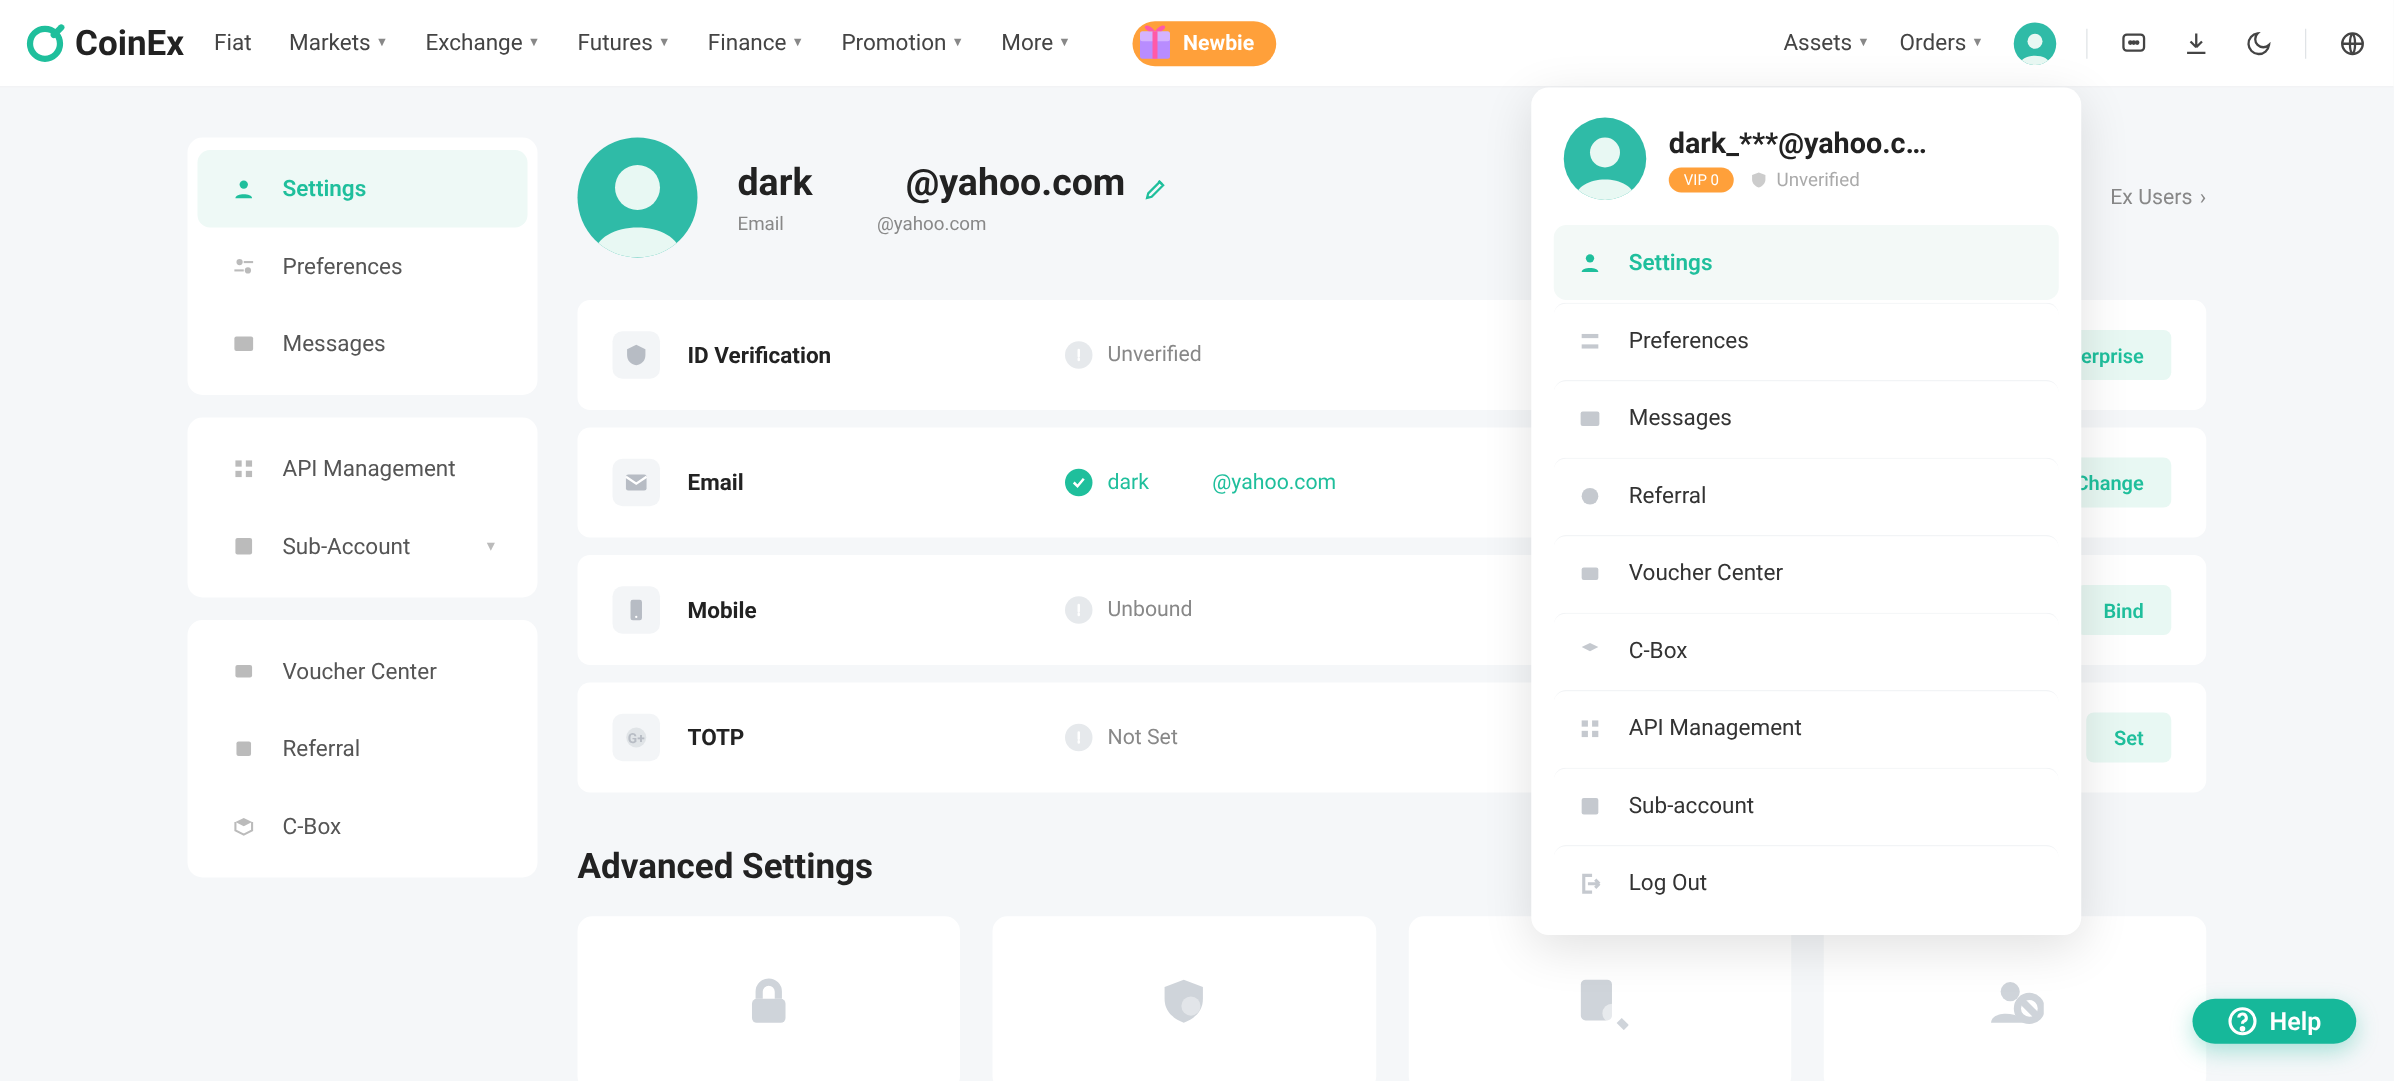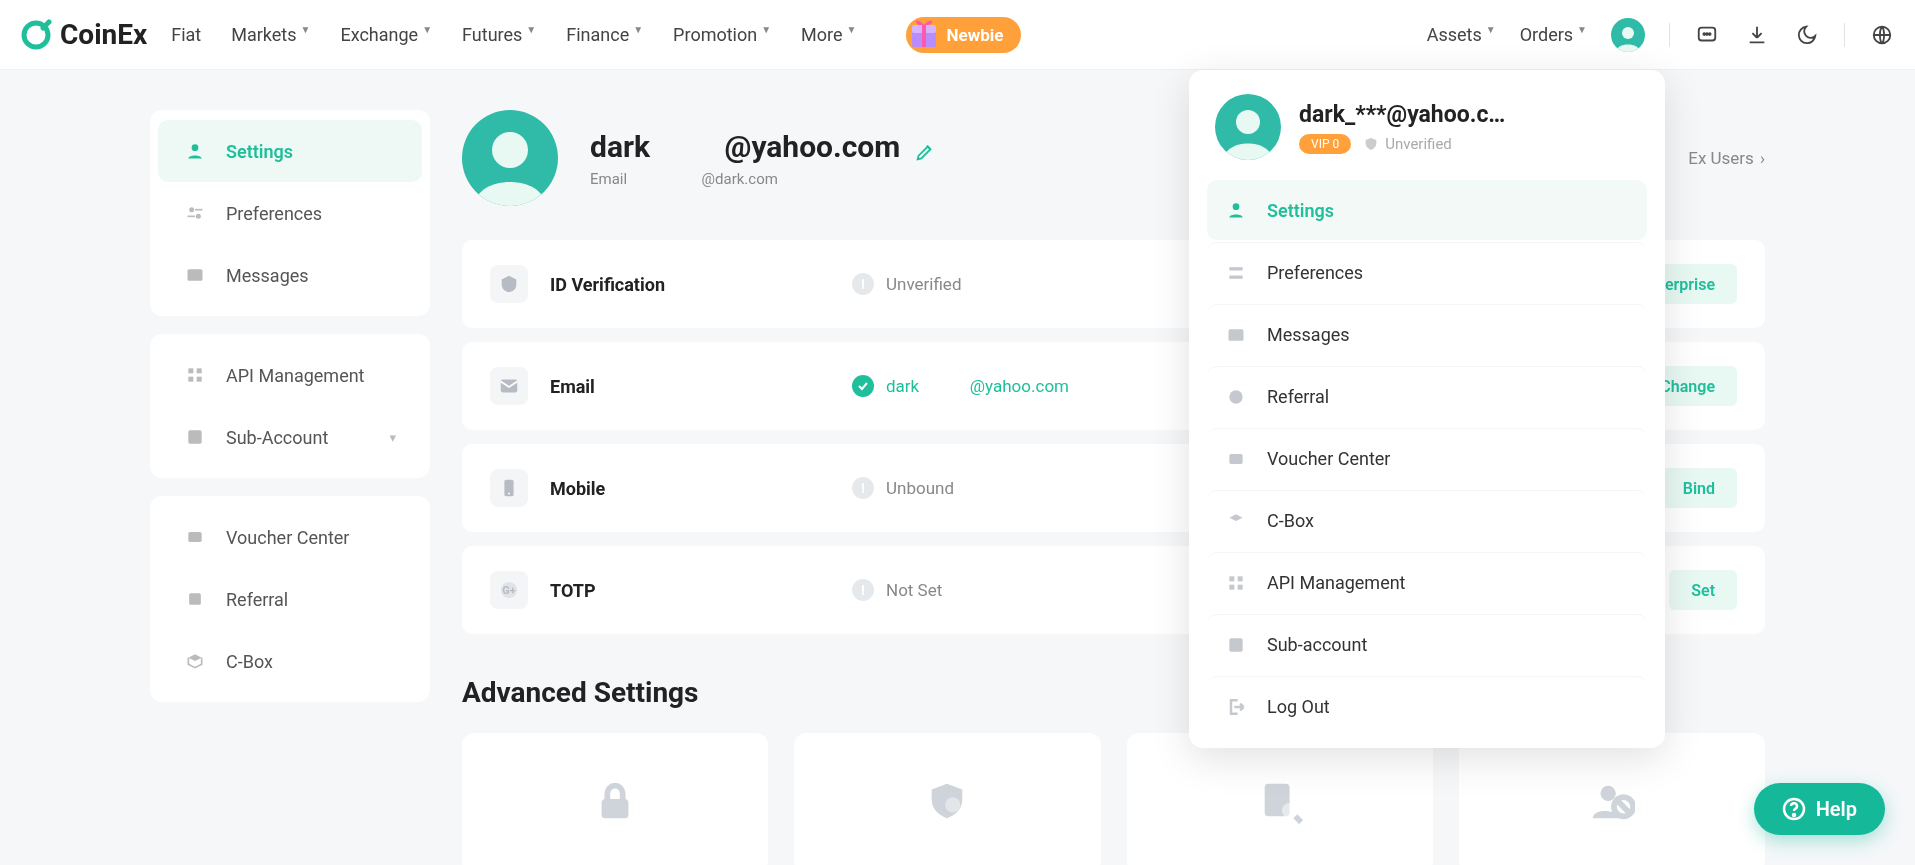--- a/index.html
+++ b/index.html
@@ -2,21 +2,21 @@
 <html><head>
 <meta charset="utf-8">
 <style>
   *{box-sizing:border-box;margin:0;padding:0;font-family:-apple-system,BlinkMacSystemFont,"Segoe UI",Roboto,Arial,sans-serif}
   body{background:#f5f7f9;color:#222;width:1915px;height:865px;overflow:hidden;position:relative}
   
   .header{height:70px;background:#fff;display:flex;align-items:center;padding:0 20px;border-bottom:1px solid #eef0f2}
   .logo{display:flex;align-items:center;font-weight:700;font-size:28px;color:#222;margin-right:24px}
   .logo svg{margin-right:8px}
   .nav{display:flex;align-items:center;gap:30px}
-  .nav-item{font-size:18px;color:#444;display:flex;align-items:flex-start;gap:4px;cursor:pointer}
+  .nav-item{font-size:18px;color:#444;display:flex;align-items:center;gap:4px;cursor:pointer}
   .nav-item .caret{font-size:10px;color:#888}
   .newbie{display:flex;align-items:center;background:#ffa03a;color:#fff;font-weight:700;border-radius:20px;height:36px;padding:0 18px 0 40px;position:relative;margin-left:20px;font-size:17px}
   .newbie .giftbox{position:absolute;left:-2px;top:-4px}
   .spacer{flex:1}
   .right-nav{display:flex;align-items:center;gap:24px}
   .vdiv{width:1px;height:24px;background:#e0e3e6}
   .icon-btn{width:26px;height:26px;display:flex;align-items:center;justify-content:center;color:#444;cursor:pointer}
   .avatar-sm{width:34px;height:34px;border-radius:50%;background:linear-gradient(#2fbba7,#2fbba7);display:flex;align-items:flex-end;justify-content:center;overflow:hidden}
   .avatar-sm svg,.avatar-lg svg,.avatar-md svg{display:block}
   
@@ -44,34 +44,34 @@
   .ver-row .rstat.ok{color:#1fbf9c}
   .dotc{width:22px;height:22px;border-radius:50%;background:#e6e9ec;display:flex;align-items:center;justify-content:center}
   .dotc.ok{background:#1fbf9c}
   .raction{background:#e8f8f3;color:#1fbf9c;border:none;height:40px;padding:0 22px;border-radius:6px;font-size:16px;font-weight:600;cursor:pointer}
   .exusers{color:#888;font-size:17px;display:flex;align-items:center;gap:6px}
   
   .adv-grid{display:flex;gap:26px;margin-top:24px}
   .adv-card{flex:1;background:#fff;border-radius:12px;height:140px;display:flex;flex-direction:column;align-items:center;justify-content:center;gap:8px}
   .adv-card .ai{color:#cfd4da}
   
-  .dropdown{position:absolute;right:250px;top:70px;width:476px;background:#fff;border-radius:14px;box-shadow:0 10px 40px rgba(0,0,0,0.12);padding:24px 18px 10px}
+  .dropdown{position:absolute;right:250px;top:70px;width:440px;background:#fff;border-radius:14px;box-shadow:0 10px 40px rgba(0,0,0,0.12);padding:24px 18px 10px}
   .dd-head{display:flex;gap:18px;align-items:center;padding:0 8px 18px}
   .avatar-md{width:66px;height:66px;border-radius:50%;background:#2fbba7;display:flex;align-items:flex-end;justify-content:center;overflow:hidden;flex-shrink:0}
   .dd-head .ddname{font-size:23px;font-weight:700;white-space:nowrap;overflow:hidden;text-overflow:ellipsis;max-width:250px}
   .dd-head .badges{display:flex;gap:12px;align-items:center;margin-top:6px}
   .vip{background:#ffa03a;color:#fff;font-size:12px;font-weight:400;border-radius:12px;padding:3px 12px}
   .unv{color:#aaa;font-size:15px;display:flex;align-items:center;gap:6px}
   .dd-item{height:60px;display:flex;align-items:center;padding:0 18px;gap:20px;border-radius:10px;cursor:pointer;font-size:18px;color:#333;margin:2px 0}
   .dd-item.active{background:#f3f9f7;color:#1fbf9c;font-weight:600}
   .dd-item .mi{width:22px;height:22px;display:flex;align-items:center;justify-content:center;color:#c5c9cf}
   .dd-item.active .mi{color:#1fbf9c}
   .dd-item+ .dd-item{border-top:1px solid #f2f4f6}
   
-  .help{position:absolute;right:30px;bottom:30px;background:#16b89a;color:#fff;border-radius:28px;height:52px;padding:0 28px;display:flex;align-items:center;gap:10px;font-size:20px;font-weight:600;box-shadow:0 6px 18px rgba(22,184,154,.35);cursor:pointer}
+  .help{position:absolute;right:30px;bottom:30px;background:#16b89a;color:#fff;border-radius:28px;height:36px;padding:0 28px;display:flex;align-items:center;gap:10px;font-size:20px;font-weight:600;box-shadow:0 6px 18px rgba(22,184,154,.35);cursor:pointer}
 </style>
 </head>
 <body>
 
 <div class="header">
   <div class="logo">
     <svg width="32" height="32" viewBox="0 0 32 32">
         <circle cx="16" cy="16" r="12" fill="none" stroke="#1fbf9c" stroke-width="5"></circle>
         <path d="M23 9 L29 3" stroke="#1fbf9c" stroke-width="5" stroke-linecap="round"></path>
       </svg>
@@ -253,21 +253,21 @@
           </svg>
       </div>
       <div style="flex:1">
         <h1>
           <span style="white-space:pre">dark          @yahoo.com</span>
           <span class="edit-ic"><svg width="22" height="22" viewBox="0 0 24 24" fill="none" stroke="currentColor" stroke-width="2">
                 <path d="M4 20l4-1 10-10-3-3L5 16Z"></path>
                 <path d="M14 5l3 3"></path>
               </svg></span>
         </h1>
-        <div class="sub"><span>Email</span>&nbsp;&nbsp;&nbsp;&nbsp;&nbsp;&nbsp;&nbsp;&nbsp;&nbsp;&nbsp;&nbsp;&nbsp;&nbsp;&nbsp;&nbsp;&nbsp;&nbsp;&nbsp;&nbsp;&nbsp;<span>@dark.com</span></div>
+        <div class="sub"><span>Email</span>&nbsp;&nbsp;&nbsp;&nbsp;&nbsp;&nbsp;&nbsp;&nbsp;&nbsp;&nbsp;&nbsp;&nbsp;&nbsp;&nbsp;&nbsp;&nbsp;&nbsp;&nbsp;&nbsp;&nbsp;<span>@yahoo.com</span></div>
       </div>
       <div class="exusers">
           <span>Ex Users</span> 
           <span>›</span>
         </div>
     </div>
 
     <div class="ver-list">
       <div class="ver-row">
         <div class="ric">

